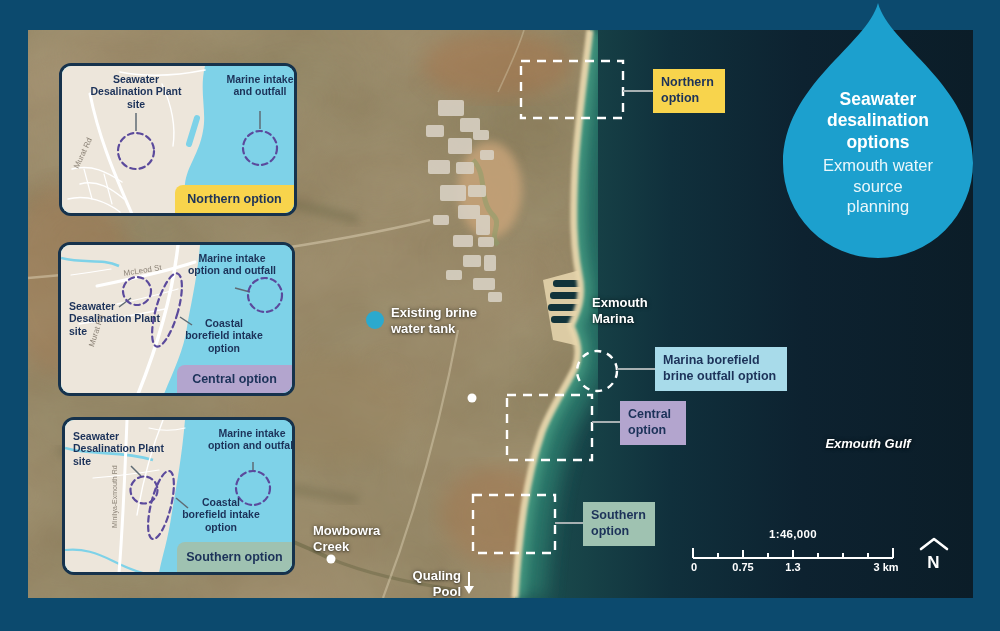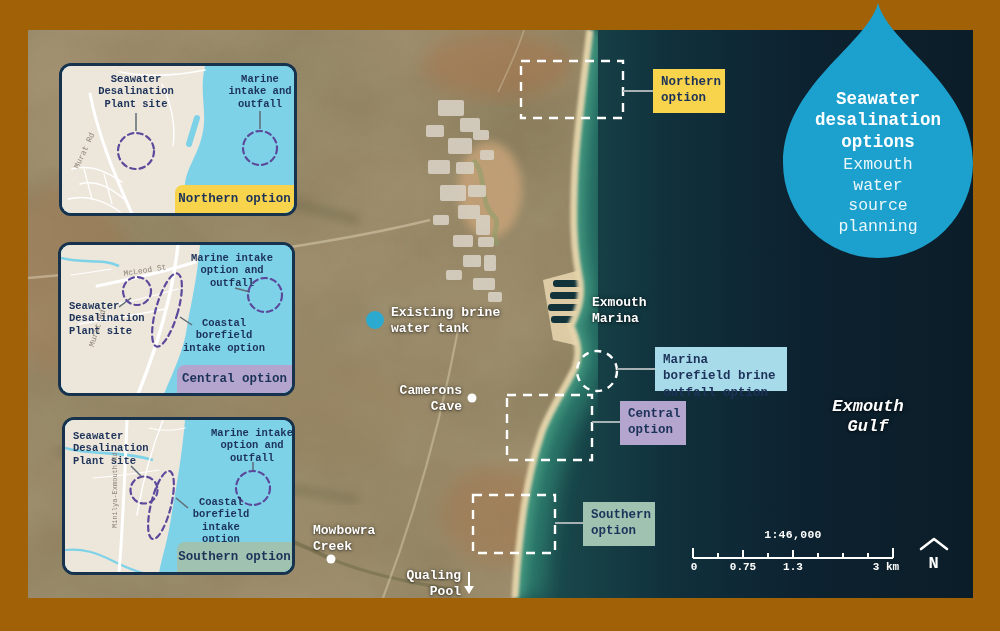--- a/index.html
+++ b/index.html
@@ -1,17 +1,17 @@
 <!DOCTYPE html>
 <html><head>
 <meta charset="utf-8">
 <style>
   html,body{margin:0;padding:0;background:#ffffff;}
-  .page{position:relative;width:1000px;height:631px;background:#a16207;overflow:hidden;
-        font-family:Liberation Mono, monospace;}
+  .page{position:relative;width:1000px;height:631px;background:#0c4a6e;overflow:hidden;
+        font-family:Liberation Sans, sans-serif;}
   .map{position:absolute;left:28px;top:30px;width:945px;height:568px;overflow:hidden;background:#0d2230;}
   .map svg.backdrop,.map svg.overlay{position:absolute;left:0;top:0;}
 
   
   .inset{position:absolute;border:3px solid #16324c;border-radius:12px;overflow:hidden;background:#7ed2e8;box-sizing:border-box;}
   .inset svg{position:absolute;left:0;top:0;}
   .itext{position:absolute;font-size:10.5px;line-height:1.18;font-weight:600;color:#1c3259;}
   .itext.center{text-align:center;}
   .roadlabel{position:absolute;font-size:8px;color:#8d8478;font-weight:500;white-space:nowrap;transform-origin:left top;}
   .optbar{position:absolute;right:0;bottom:0;height:28px;display:flex;align-items:center;justify-content:center;
@@ -259,24 +259,23 @@
       <div class="optbar" style="width:115px;height:30px;background:#9FC2B1;">Southern option</div>
     </div>
 
     <div class="callout" style="left:625px;top:39px;width:72px;height:44px;background:#F8D44C;">Northern option</div>
     <div class="callout" style="left:627px;top:317px;width:132px;height:44px;background:#A8DBEA;">Marina borefield brine outfall option</div>
     <div class="callout" style="left:592px;top:371px;width:66px;height:44px;background:#B3A5CE;">Central option</div>
     <div class="callout" style="left:555px;top:472px;width:72px;height:44px;background:#9FC2B1;">Southern option</div>
 
     <div class="place" style="left:564px;top:265px;width:80px;">Exmouth Marina</div>
     <div class="place" style="left:363px;top:275px;width:112px;">Existing brine water tank</div>
-    <div class="place right" style="left:352px;top:353px;width:82px;">Camerons Cave</div>
     <div class="place" style="left:285px;top:493px;width:100px;">Mowbowra Creek</div>
     <div class="place right" style="left:355px;top:538px;width:78px;">Qualing Pool</div>
-    <div class="place italic" style="left:790px;top:367px;width:100px;font-size:17px;">Exmouth Gulf</div>
+    <div class="place italic" style="left:790px;top:406px;width:100px;font-size:13px;">Exmouth Gulf</div>
 
     <div class="scalebar">
       <div class="ratio">1:46,000</div>
       <svg width="210" height="14" viewBox="0 0 210 14">
         <g stroke="#ffffff" stroke-width="2">
           <line x1="5" y1="12" x2="205" y2="12"></line>
           <line x1="5" y1="2" x2="5" y2="12"></line>
           <line x1="30" y1="7" x2="30" y2="12"></line>
           <line x1="55" y1="4" x2="55" y2="12"></line>
           <line x1="80" y1="7" x2="80" y2="12"></line>

